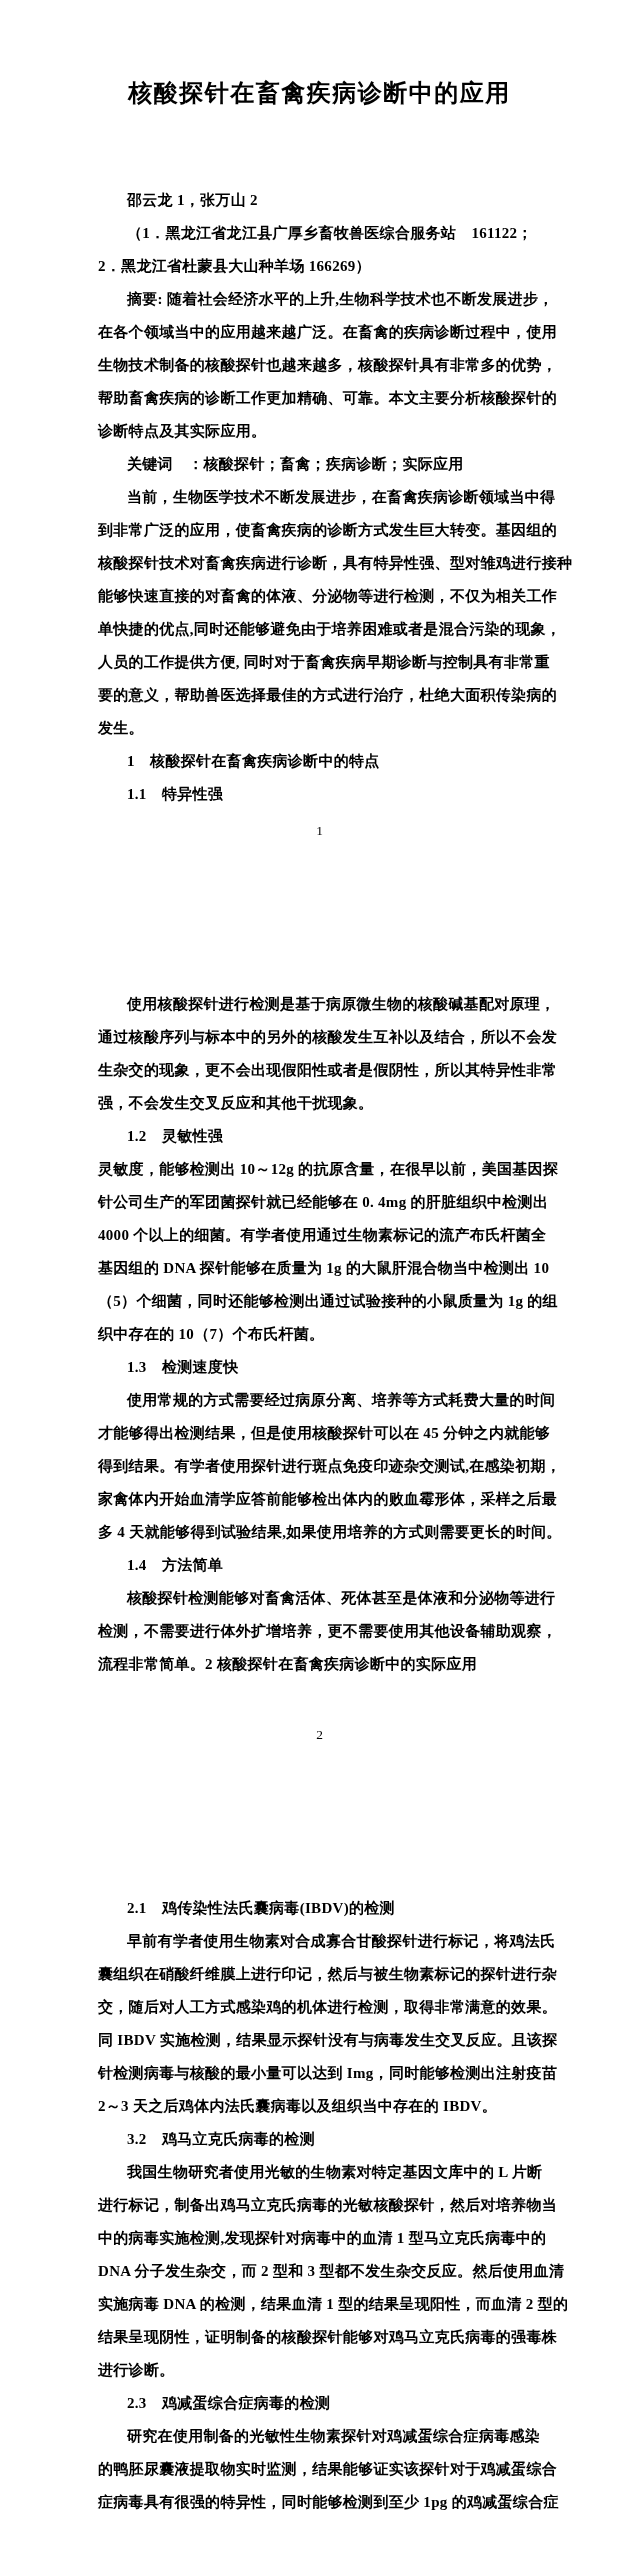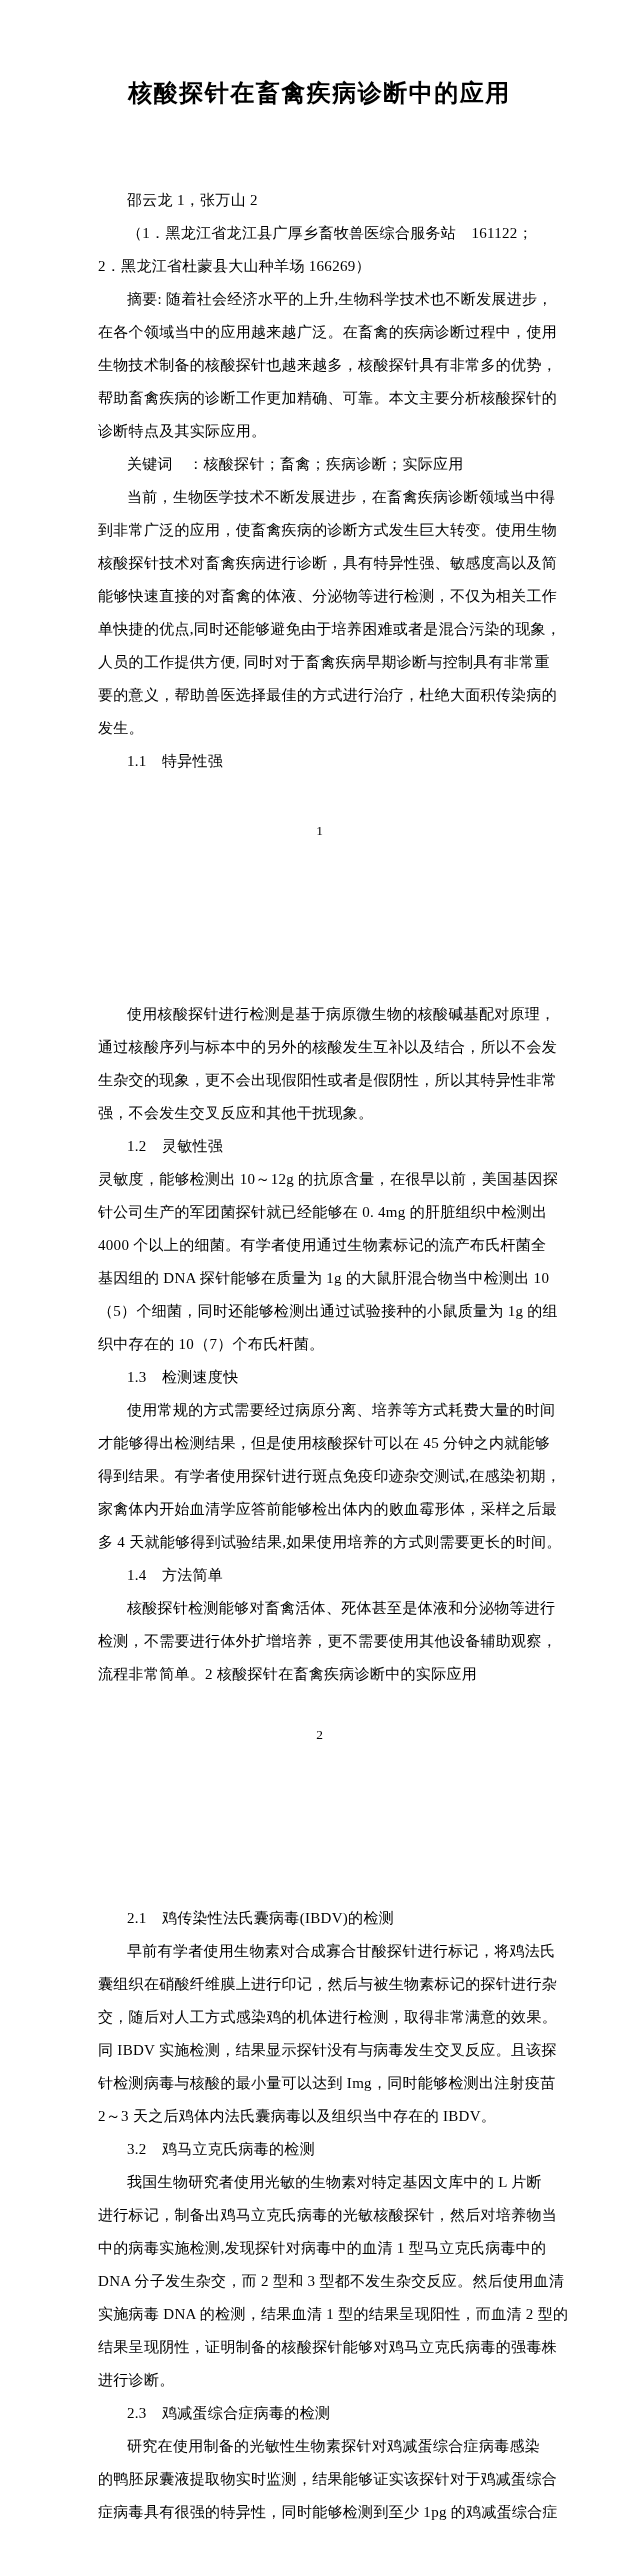--- a/index.html
+++ b/index.html
@@ -30,23 +30,24 @@
     font-size: 24px;
     font-weight: bold;
     letter-spacing: 1.5px;
     white-space: nowrap;
     font-family: Liberation Serif, serif;
   }
   .content {
     position: absolute;
     left: 98px;
     width: 464px;
+    font-weight: bold;
   }
   .content.first-page { top: 184px; }
-  .content.inner-page { top: 94px; }
+  .content.inner-page { top: 84px; }
   .line {
     height: 33px;
     line-height: 33px;
     font-size: 15px;
     letter-spacing: 0.3px;
     white-space: nowrap;
   }
   .line.indent { padding-left: 29px; }
   .page-number {
     position: absolute;
@@ -67,27 +68,28 @@
       <div class="line indent">邵云龙 1，张万山 2</div>
       <div class="line indent">（1．黑龙江省龙江县广厚乡畜牧兽医综合服务站　161122；</div>
       <div class="line">2．黑龙江省杜蒙县大山种羊场 166269）</div>
       <div class="line indent">摘要: 随着社会经济水平的上升,生物科学技术也不断发展进步，</div>
       <div class="line">在各个领域当中的应用越来越广泛。在畜禽的疾病诊断过程中，使用</div>
       <div class="line">生物技术制备的核酸探针也越来越多，核酸探针具有非常多的优势，</div>
       <div class="line">帮助畜禽疾病的诊断工作更加精确、可靠。本文主要分析核酸探针的</div>
       <div class="line">诊断特点及其实际应用。</div>
       <div class="line indent">关键词　：核酸探针；畜禽；疾病诊断；实际应用</div>
       <div class="line indent">当前，生物医学技术不断发展进步，在畜禽疾病诊断领域当中得</div>
-      <div class="line">到非常广泛的应用，使畜禽疾病的诊断方式发生巨大转变。使用生物</div>
-      <div class="line">核酸探针技术对畜禽疾病进行诊断，具有特异性强、敏感度高以及简</div>
+      <div class="line">到非常广泛的应用，使畜禽疾病的诊断方式发生巨大转变。基因组的</div>
+      <div class="line">核酸探针技术对畜禽疾病进行诊断，具有特异性强、型对雏鸡进行接种</div>
       <div class="line">能够快速直接的对畜禽的体液、分泌物等进行检测，不仅为相关工作</div>
       <div class="line">单快捷的优点,同时还能够避免由于培养困难或者是混合污染的现象，</div>
       <div class="line">人员的工作提供方便, 同时对于畜禽疾病早期诊断与控制具有非常重</div>
       <div class="line">要的意义，帮助兽医选择最佳的方式进行治疗，杜绝大面积传染病的</div>
       <div class="line">发生。</div>
+      <div class="line indent">1　核酸探针在畜禽疾病诊断中的特点</div>
       <div class="line indent">1.1　特异性强</div>
     </div>
   <div class="page-number">1</div>
 </div>
 
 <div class="page">
   <div class="content inner-page">
       <div class="line indent">使用核酸探针进行检测是基于病原微生物的核酸碱基配对原理，</div>
       <div class="line">通过核酸序列与标本中的另外的核酸发生互补以及结合，所以不会发</div>
       <div class="line">生杂交的现象，更不会出现假阳性或者是假阴性，所以其特异性非常</div>

